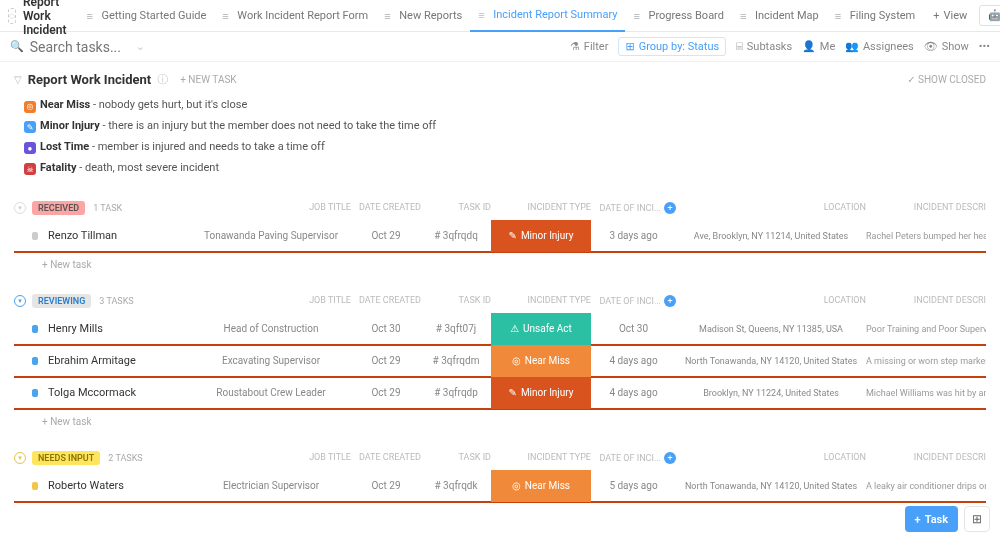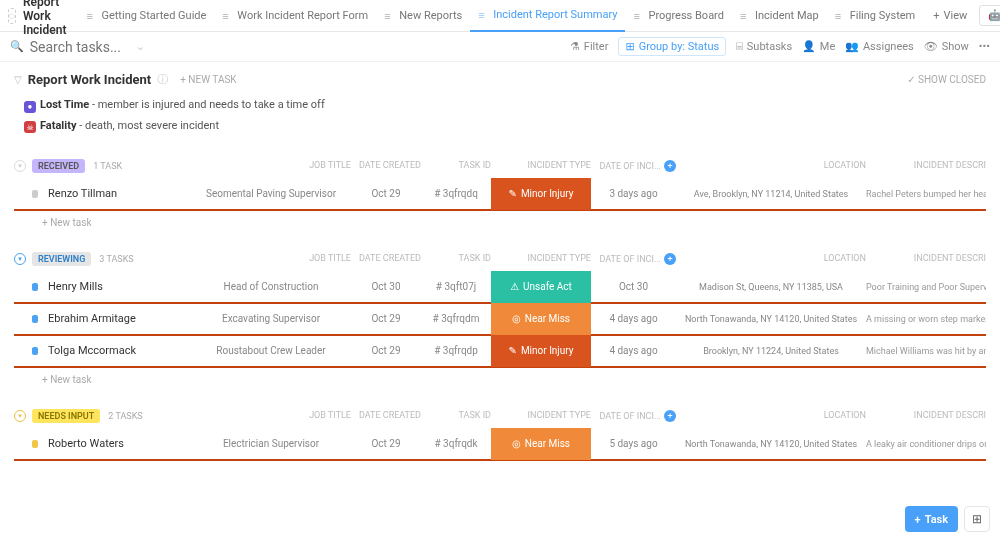--- a/index.html
+++ b/index.html
@@ -26,21 +26,21 @@
 .types{margin:4px 0 16px 10px;line-height:1.9;font-size:11px;color:#555}
 .types b{color:#333}
 .ti{display:inline-flex;width:12px;height:12px;border-radius:3px;align-items:center;justify-content:center;font-size:8px;color:#fff;margin-right:4px;vertical-align:-1px}
 .ti.unsafe{background:#d9531e}
 .ti.nearmiss{background:#f07e2b}
 .ti.minor{background:#48a0f8}
 .ti.lost{background:#6c54d8}
 .ti.fatal{background:#d14040}
 .group-head{display:flex;align-items:center;margin:12px 0 0;height:26px}
 .stat-pill{font-size:9px;font-weight:600;color:#555;padding:2px 6px;border-radius:3px;margin-right:8px}
-.stat-received{background:#c4b5fd}
+.stat-received{background:#fca5a5}
 .stat-reviewing{background:#e5e5e5;color:#2d7fc9}
 .stat-needs{background:#ffe55e;color:#8a7500}
 .task-count{color:#aaa;font-size:9px}
 .cols{margin-left:auto;display:grid;grid-template-columns:160px 70px 70px 100px 85px 190px 120px;text-align:right;font-size:9px;color:#bbb}
 .row{display:flex;align-items:center;height:32px;border-bottom:2px solid #c2410c}
 .row .sq{width:8px;height:8px;border-radius:2px;margin:0 10px 0 18px}
 .sq.grey{background:#ccc}
 .sq.blue{background:#4aa3f0}
 .sq.yellow{background:#f0c64a}
 .row .name{color:#333;font-size:11px;width:190px}
@@ -144,20 +144,22 @@
   <div class="list-head">
     <span class="caret">▽</span>
     <span class="list-title">Report Work Incident</span>
     <span style="color:#ccc">ⓘ</span>
     <span class="newtask-inline">+ NEW TASK</span>
     <span class="show-closed">✓ <span>SHOW CLOSED</span></span>
   </div>
 
   <div class="types">
     <div id="types-host">
+        <div><span class="ti nearmiss">◎</span><b>Near Miss</b><span> - nobody gets hurt, but it's close</span></div>
+        <div><span class="ti minor">✎</span><b>Minor Injury</b><span> - there is an injury but the member does not need to take the time off</span></div>
         <div><span class="ti lost">●</span><b>Lost Time</b><span> - member is injured and needs to take a time off</span></div>
         <div><span class="ti fatal">☠</span><b>Fatality</b><span> - death, most severe incident</span></div>
       </div>
   </div>
 
   <div id="groups-host">
       <div>
         <div class="group-head">
           <span class="grp-caret grey">▾</span>
           <span class="stat-pill stat-received">RECEIVED</span>
@@ -169,21 +171,21 @@
             <div>INCIDENT TYPE</div>
             <div>DATE OF INCI...<span class="plus-circle">+</span></div>
             <div>LOCATION</div>
             <div>INCIDENT DESCRI</div>
           </div>
         </div>
         <div class="row">
           <span class="sq grey"></span>
           <span class="name">Renzo Tillman</span>
           <div class="cells">
-            <div>Seomental Paving Supervisor</div>
+            <div>Tonawanda Paving Supervisor</div>
             <div>Oct 29</div>
             <div># 3qfrqdq</div>
             <div class="inc-badge bg-minor"><span>✎</span>Minor Injury</div>
             <div>3 days ago</div>
             <div style="font-size:9px">Ave, Brooklyn, NY 11214, United States</div>
             <div class="desc">Rachel Peters bumped her head on bar</div>
           </div>
         </div>
         <div class="new-task">+ New task</div>
       </div>

